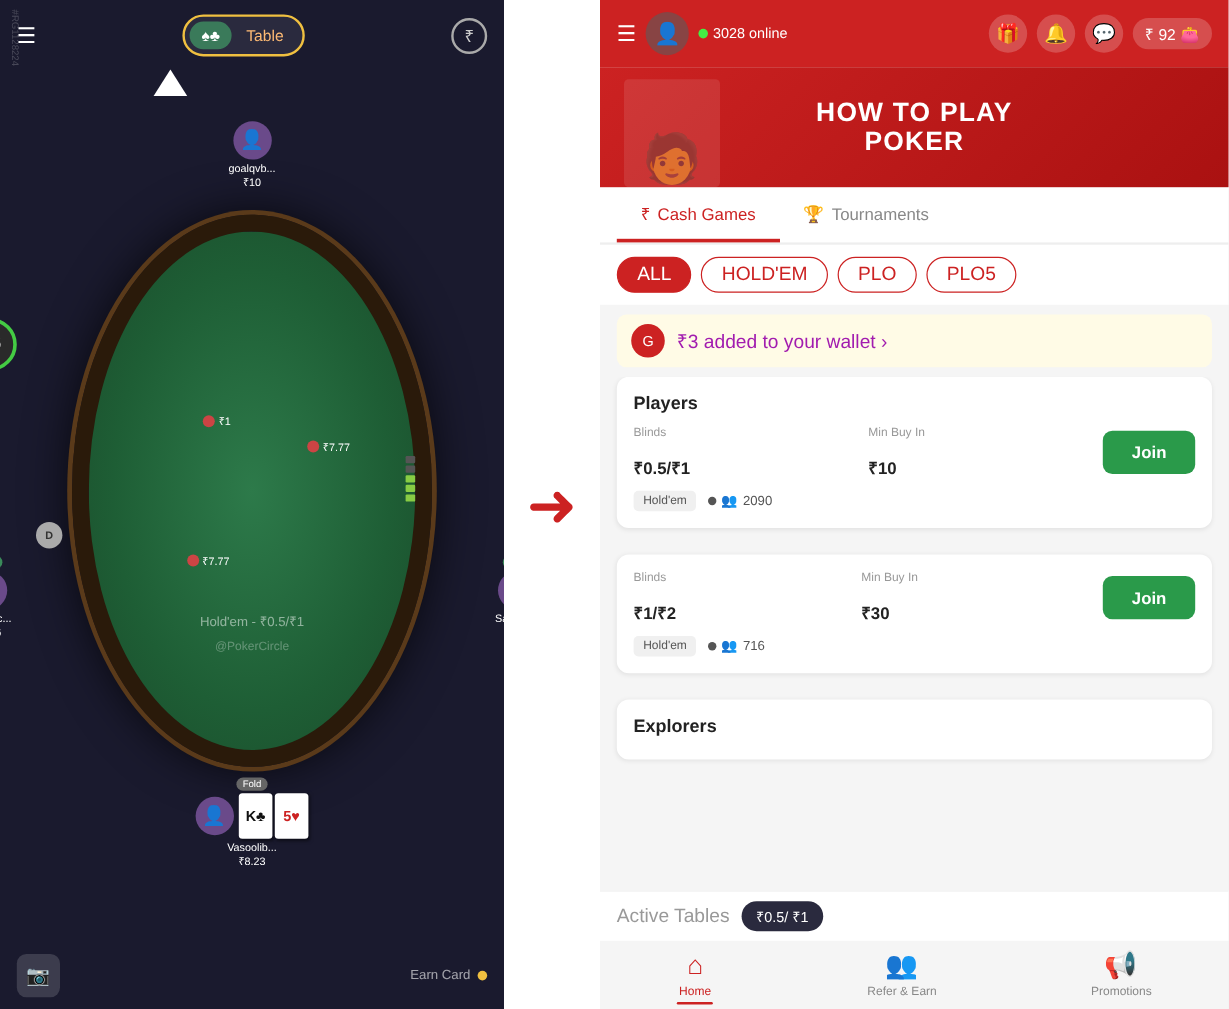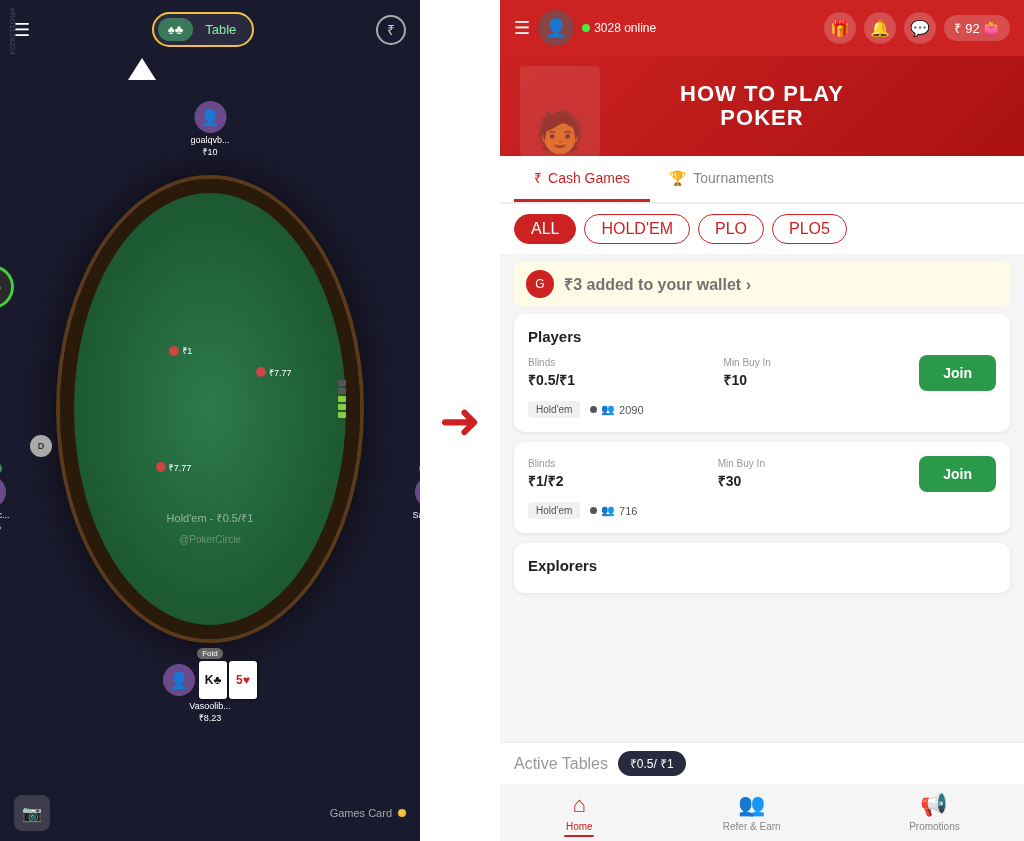--- a/index.html
+++ b/index.html
@@ -54,21 +54,21 @@
       font-size: 13px;
       display: flex;
       align-items: center;
       gap: 3px;
     }
 
     .table-btn {
       background: transparent;
       border-radius: 14px;
       padding: 4px 12px;
-      color: #86efac;
+      color: #fdba74;
       font-size: 13px;
     }
 
     .rupee-icon-top {
       width: 30px;
       height: 30px;
       border-radius: 50%;
       border: 2px solid #aaa;
       display: flex;
       align-items: center;
@@ -505,60 +505,60 @@
       background: #cc2222;
       display: flex;
       align-items: center;
       justify-content: center;
       color: white;
       font-size: 12px;
       flex-shrink: 0;
     }
 
     .wallet-notice-title {
-      color: #737373;
-      font-weight: 700;
+      color: #a21caf;
+      font-weight: 400;
     }
 
     .wallet-notice-sub {
       color: #666;
     }
 
     
     .game-cards {
       padding: 0 14px;
       flex: 1;
       overflow-y: auto;
     }
 
     .game-card {
       background: white;
       border-radius: 10px;
       padding: 14px;
-      margin-bottom: 10px;
+      margin-bottom: 22px;
       box-shadow: 0 1px 4px rgba(0,0,0,0.08);
     }
 
     .game-card-title {
       font-size: 15px;
       font-weight: 700;
       color: #222;
       margin-bottom: 10px;
     }
 
     .game-card-row {
       display: flex;
       align-items: center;
       justify-content: space-between;
     }
 
     .game-info-col {
       display: flex;
       flex-direction: column;
-      gap: 2px;
+      gap: 14px;
     }
 
     .info-label {
       font-size: 10px;
       color: #999;
     }
 
     .info-value {
       font-size: 14px;
       font-weight: 700;
@@ -754,21 +754,21 @@
         <div class="raise-bar-segment active"></div>
         <div class="raise-bar-segment active"></div>
         <div class="raise-bar-segment active"></div>
       </div>
     </div>
   </div>
 
   <div class="bottom-ui">
     <div class="camera-btn">📷</div>
     <div style="display:flex;align-items:center;gap:6px;">
-      <span class="high-card-label">Games Card</span>
+      <span class="high-card-label">Earn Card</span>
       <div class="status-dot"></div>
     </div>
   </div>
 
   <div class="table-id">#RG1128224</div>
 </div>
 
 <div class="arrow-container">
   <div class="big-arrow">➜</div>
 </div>

